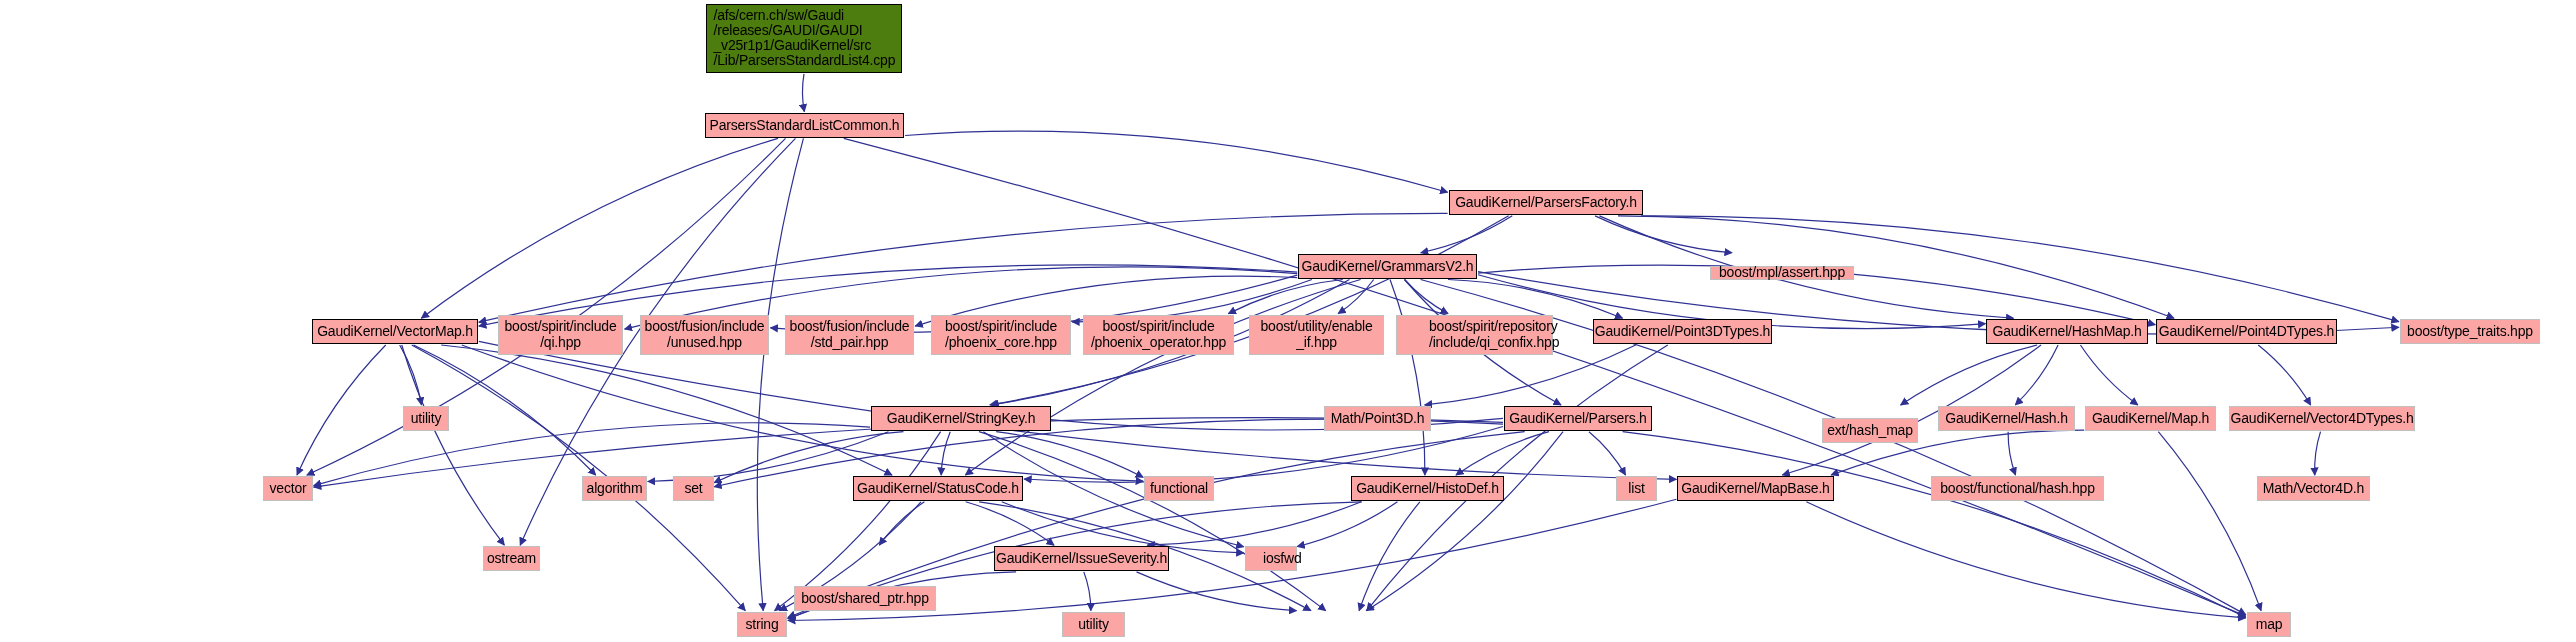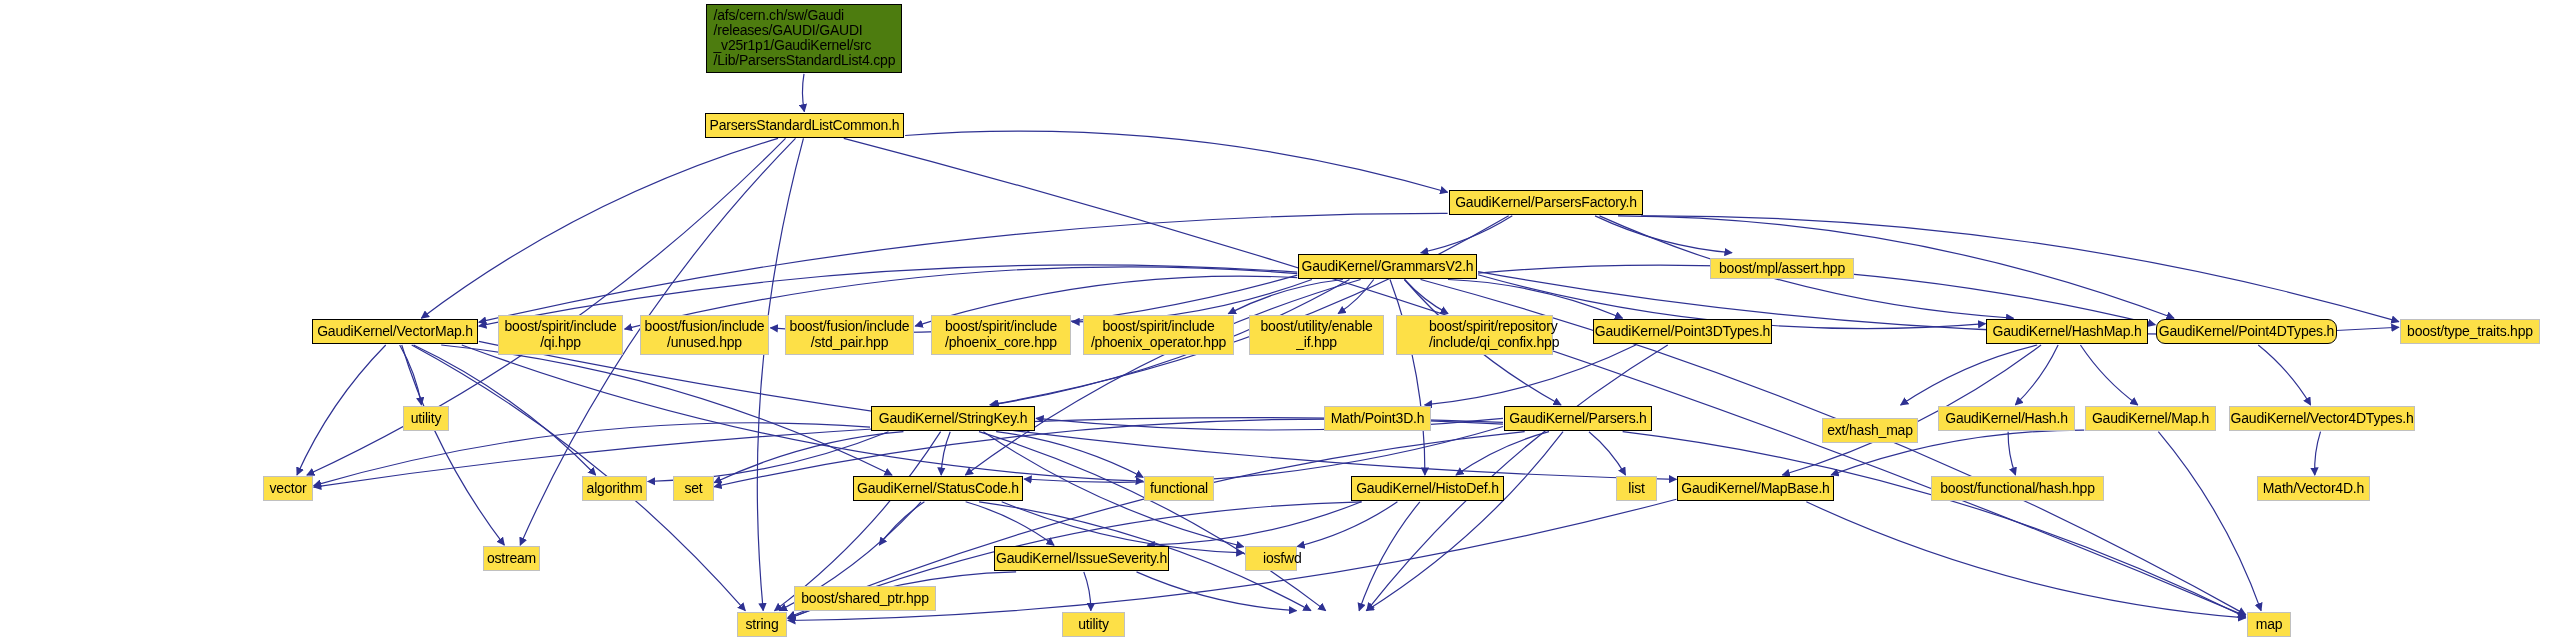--- a/index.html
+++ b/index.html
@@ -12,21 +12,21 @@
     overflow:hidden;
   }
   #edges{position:absolute;left:0;top:0;width:2576px;height:642px;pointer-events:none;}
   .node{
     position:absolute;
     box-sizing:border-box;
     display:flex;
     align-items:center;
     justify-content:center;
     text-align:center;
-    background:#fde047;
+    background:#fca5a5;
     color:#000000;
     font-size:14px;
     line-height:15.7px;
     white-space:pre;
     letter-spacing:-0.2px;
   }
   .node.ext{border:0.9px solid #c0c0c0;}
   .node.own{border:1.5px solid #000000;}
   .node.root{
     background:#4d7c0f;
@@ -130,42 +130,42 @@
       <path d="M 1817.0 541.2 Q 1343.6 666.4 854.0 672.7" fill="none" stroke="#2e3192" stroke-width="1.3" marker-end="url(#ah)"></path>
       <path d="M 1957.8 544.0 Q 2184.6 649.8 2434.0 669.9" fill="none" stroke="#2e3192" stroke-width="1.3" marker-end="url(#ah)"></path>
     </svg>
 <div class="node root" style="left: 706px; top: 3.7px; width: 196px; height: 69px;"><span class="lbl">/afs/cern.ch/sw/Gaudi
 /releases/GAUDI/GAUDI
 _v25r1p1/GaudiKernel/src
 /Lib/ParsersStandardList4.cpp</span></div>
     <div class="node own" style="left: 705px; top: 113px; width: 199px; height: 25px;"><span class="lbl">ParsersStandardListCommon.h</span></div>
     <div class="node own" style="left: 1449px; top: 190px; width: 194px; height: 25px;"><span class="lbl">GaudiKernel/ParsersFactory.h</span></div>
     <div class="node own" style="left: 1298px; top: 254px; width: 179px; height: 25px;"><span class="lbl">GaudiKernel/GrammarsV2.h</span></div>
-    <div class="node ext" style="left: 1710px; top: 258px; width: 144px; height: 21px;"><span class="lbl">boost/mpl/assert.hpp</span></div>
+    <div class="node ext" style="left: 1710px; top: 266px; width: 144px; height: 14px;"><span class="lbl">boost/mpl/assert.hpp</span></div>
     <div class="node own" style="left: 312px; top: 319px; width: 166px; height: 25px;"><span class="lbl">GaudiKernel/VectorMap.h</span></div>
     <div class="node ext" style="left: 498px; top: 315px; width: 125px; height: 40px;"><span class="lbl">boost/spirit/include
 /qi.hpp</span></div>
     <div class="node ext" style="left: 640px; top: 315px; width: 129px; height: 40px;"><span class="lbl">boost/fusion/include
 /unused.hpp</span></div>
     <div class="node ext" style="left: 785px; top: 315px; width: 129px; height: 40px;"><span class="lbl">boost/fusion/include
 /std_pair.hpp</span></div>
     <div class="node ext" style="left: 931px; top: 315px; width: 140px; height: 40px;"><span class="lbl">boost/spirit/include
 /phoenix_core.hpp</span></div>
     <div class="node ext" style="left: 1083px; top: 315px; width: 151px; height: 40px;"><span class="lbl">boost/spirit/include
 /phoenix_operator.hpp</span></div>
     <div class="node ext" style="left: 1249px; top: 315px; width: 135px; height: 40px;"><span class="lbl">boost/utility/enable
 _if.hpp</span></div>
     <div class="node ext" style="left: 1396px; top: 315px; width: 157px; height: 40px; padding-left: 32px;"><span class="lbl">boost/spirit/repository
 /include/qi_confix.hpp</span></div>
     <div class="node own" style="left: 1593px; top: 319px; width: 179px; height: 25px;"><span class="lbl">GaudiKernel/Point3DTypes.h</span></div>
     <div class="node own" style="left: 1986px; top: 319px; width: 162px; height: 25px;"><span class="lbl">GaudiKernel/HashMap.h</span></div>
-    <div class="node own" style="left: 2156px; top: 319px; width: 181px; height: 25px; border-radius: 9px;"><span class="lbl">GaudiKernel/Point4DTypes.h</span></div>
+    <div class="node own" style="left: 2156px; top: 319px; width: 181px; height: 25px;"><span class="lbl">GaudiKernel/Point4DTypes.h</span></div>
     <div class="node ext" style="left: 2400px; top: 319px; width: 140px; height: 25px;"><span class="lbl">boost/type_traits.hpp</span></div>
     <div class="node ext" style="left: 403px; top: 406px; width: 46px; height: 25px;"><span class="lbl">utility</span></div>
-    <div class="node own" style="left: 871px; top: 406px; width: 164px; height: 25px;"><span class="lbl">GaudiKernel/StringKey.h</span></div>
+    <div class="node own" style="left: 871px; top: 406px; width: 180px; height: 25px;"><span class="lbl">GaudiKernel/StringKey.h</span></div>
     <div class="node ext" style="left: 1324px; top: 406px; width: 107px; height: 25px;"><span class="lbl">Math/Point3D.h</span></div>
     <div class="node own" style="left: 1504px; top: 406px; width: 148px; height: 25px;"><span class="lbl">GaudiKernel/Parsers.h</span></div>
     <div class="node ext" style="left: 1822px; top: 418px; width: 96px; height: 25px; text-align: center;"><span class="lbl">ext/hash_map</span></div>
     <div class="node ext" style="left: 1938px; top: 406px; width: 137px; height: 25px;"><span class="lbl">GaudiKernel/Hash.h</span></div>
     <div class="node ext" style="left: 2085px; top: 406px; width: 131px; height: 25px;"><span class="lbl">GaudiKernel/Map.h</span></div>
     <div class="node ext" style="left: 2229px; top: 406px; width: 186px; height: 25px;"><span class="lbl">GaudiKernel/Vector4DTypes.h</span></div>
     <div class="node ext" style="left: 263px; top: 476px; width: 50px; height: 25px;"><span class="lbl">vector</span></div>
     <div class="node ext" style="left: 582px; top: 476px; width: 65px; height: 25px;"><span class="lbl">algorithm</span></div>
     <div class="node ext" style="left: 673px; top: 476px; width: 41px; height: 25px;"><span class="lbl">set</span></div>
     <div class="node own" style="left: 853px; top: 476px; width: 170px; height: 25px;"><span class="lbl">GaudiKernel/StatusCode.h</span></div>

